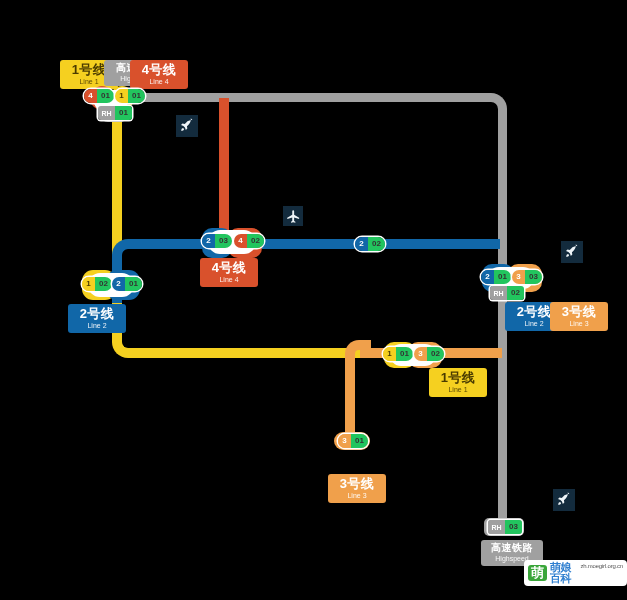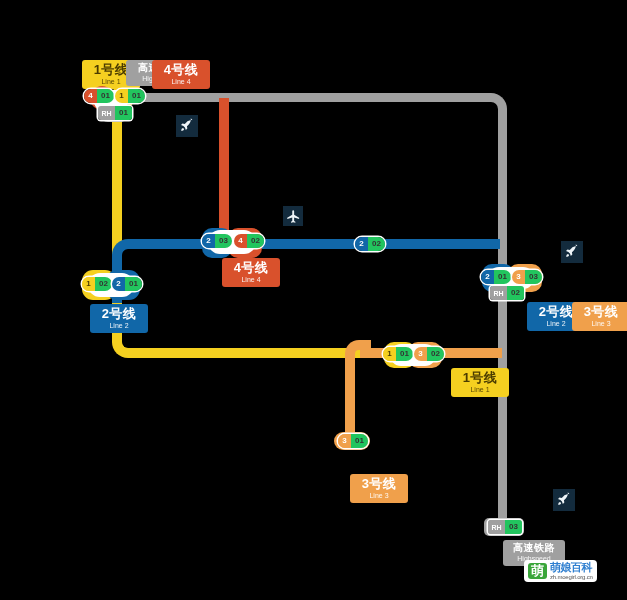--- a/index.html
+++ b/index.html
@@ -29,37 +29,37 @@
   }
   .badge.rh{border-radius:3px;box-shadow:0 0 0 1.5px #fff;}
   .badge.rh .num{width:17px;font-size:7px;}
 
   
   .blob{position:absolute;border-radius:50%;}
 
   
   .plaque{
     position:absolute;padding:3px 7px 4px 7px;border-radius:3px;
-    text-align:center;color:#fff;line-height:1;margin-left:22px;
+    text-align:center;color:#fff;line-height:1;
   }
   .plaque .cn{font-size:13px;font-weight:bold;display:block;letter-spacing:0.5px;}
   .plaque .en{font-size:7px;display:block;margin-top:2px;opacity:.92;}
   .plaque.dark .cn,.plaque.dark .en{color:#4a3b00;}
 
   
   .deco{position:absolute;background:#132b3d;display:flex;
         align-items:center;justify-content:center;}
   .deco svg{display:block;}
 
   
   .wm{position:absolute;background:#fff;border-radius:4px;
       display:flex;align-items:center;padding:2px 4px;gap:3px;}
   .wm .moe{background:#3aa63a;color:#fff;font-size:13px;font-weight:bold;
            border-radius:3px;padding:1px 3px;line-height:1.05;}
-  .wm .txt{display:flex;flex-direction:column;line-height:1;}
+  .wm .txt{display:flex;line-height:1;}
   .wm .t1{color:#2f7fd0;font-size:11px;font-weight:bold;letter-spacing:-.5px;}
   .wm .t2{color:#555;font-size:6px;letter-spacing:-.2px;margin-top:1px;}
 </style>
 </head>
 <body>
 
 <div id="map">
 
   <div class="seg" style="left:113px;top:93px;width:375px;height:9px;background:#A0A0A0;"></div>
   <div class="seg" style="left:479px;top:93px;width:28px;height:30px;border-top:9px solid #A0A0A0;border-right:9px solid #A0A0A0;border-top-right-radius:16px;box-sizing:border-box;"></div>

